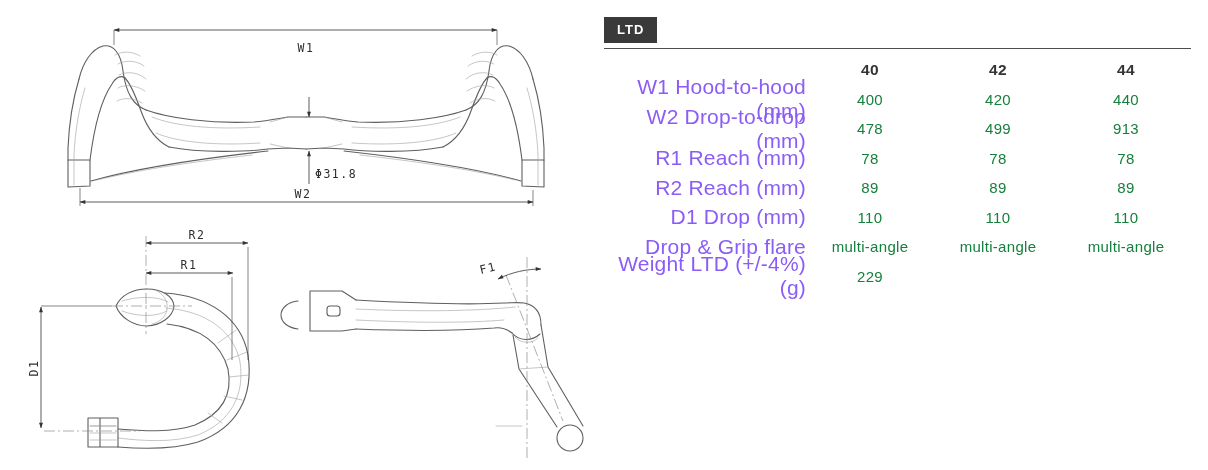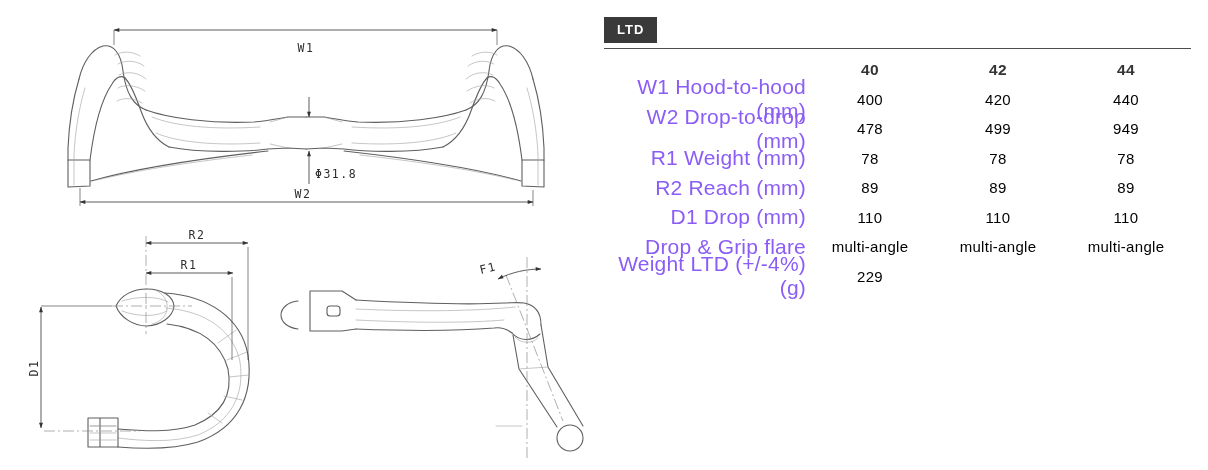--- a/index.html
+++ b/index.html
@@ -18,21 +18,21 @@
   .badge{display:inline-block;padding:5px 13px;font-size:13px;font-weight:bold;
          letter-spacing:1px;line-height:16px;}
   .rule{margin-top:5px;border-top:1px solid #4d4d4d;width:100%;height:0;}
   .grid{display:grid;grid-template-columns:202px 128px 128px 128px;grid-auto-rows:29.5px;
         padding-top:6px;}
   .cell{display:flex;align-items:center;}
   .label-cell{justify-content:flex-end;text-align:right;color:#8b5cf6;font-size:21px;
               letter-spacing:.2px;}
   .val{justify-content:center;text-align:right;}
   .head{color:#343434;font-size:15.5px;font-weight:600;letter-spacing:.5px;}
-  .value{color:#000000;font-size:15px;letter-spacing:.3px;}
+  .value{color:#15803d;font-size:15px;letter-spacing:.3px;}
 </style>
 </head>
 <body>
 
 <div class="stage">
 
   <svg class="drawing" width="600" height="470" viewBox="0 0 600 470">
     <defs>
       <marker id="ar" viewBox="0 0 10 10" refX="9.5" refY="5" markerWidth="9" markerHeight="7" orient="auto-start-reverse">
         <path d="M0,1.5 L10,5 L0,8.5 Z" fill="#333"></path>
@@ -128,22 +128,22 @@
         <div class="cell val head">40</div>
         <div class="cell val head">42</div>
         <div class="cell val head">44</div>
         <div class="cell label-cell">W1 Hood-to-hood (mm)</div>
         <div class="cell val value">400</div>
         <div class="cell val value">420</div>
         <div class="cell val value">440</div>
         <div class="cell label-cell">W2 Drop-to-drop (mm)</div>
         <div class="cell val value">478</div>
         <div class="cell val value">499</div>
-        <div class="cell val value">949</div>
-        <div class="cell label-cell">R1 Weight (mm)</div>
+        <div class="cell val value">913</div>
+        <div class="cell label-cell">R1 Reach (mm)</div>
         <div class="cell val value">78</div>
         <div class="cell val value">78</div>
         <div class="cell val value">78</div>
         <div class="cell label-cell">R2 Reach (mm)</div>
         <div class="cell val value">89</div>
         <div class="cell val value">89</div>
         <div class="cell val value">89</div>
         <div class="cell label-cell">D1 Drop (mm)</div>
         <div class="cell val value">110</div>
         <div class="cell val value">110</div>

